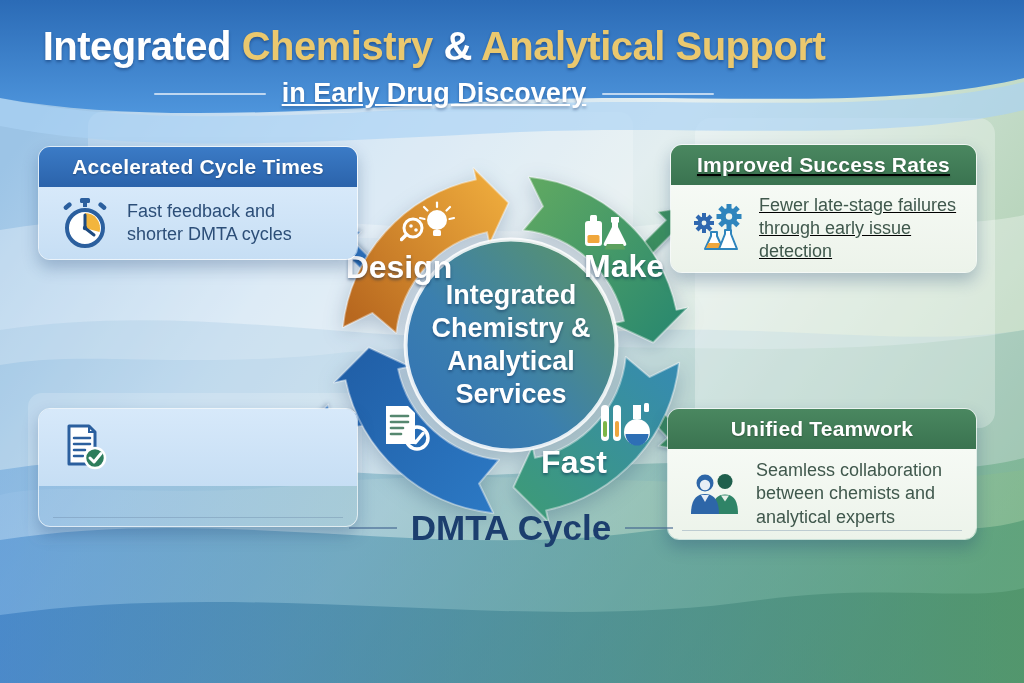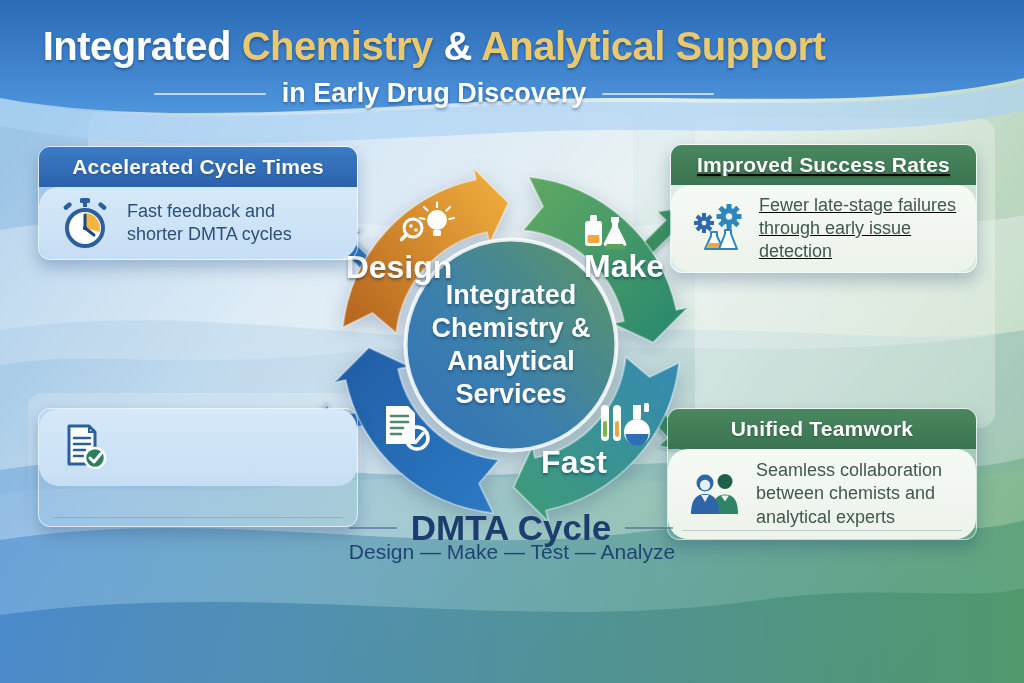--- a/index.html
+++ b/index.html
@@ -11,33 +11,33 @@
   
   .header-band{position:absolute;left:0;top:0;width:1024px;height:150px;z-index:1;}
   .title-wrap{position:absolute;left:0;top:24px;width:868px;text-align:center;z-index:2;}
   .title-wrap h1{margin:0;font-size:40px;font-weight:bold;letter-spacing:-.5px;
     text-shadow:0 2px 3px rgba(10,40,90,.45);}
   .t-white{color:#ffffff;}
   .t-gold{color:#eac86e;}
   .subtitle-row{margin-top:9px;display:flex;align-items:center;justify-content:center;gap:16px;}
   .hline{display:inline-block;width:112px;height:2px;background:rgba(255,255,255,.65);border-radius:2px;}
   .subtitle-row h2{margin:0;font-size:27px;font-weight:bold;color:#ffffff;
-    text-shadow:0 2px 3px rgba(10,40,90,.4);}
+    text-shadow:0 2px 3px rgba(10,40,90,.4);text-decoration:underline;}
 
   
   .card{position:absolute;border-radius:12px;z-index:4;overflow:hidden;
         border:1px solid rgba(255,255,255,.65);
         box-shadow:0 8px 16px rgba(25,60,110,.28);}
   .card-header{height:40px;display:flex;align-items:center;justify-content:center;
         color:#fff;font-size:21px;font-weight:bold;letter-spacing:.2px;
         text-shadow:0 1px 2px rgba(0,0,0,.3);}
   .blue .card-header{background:linear-gradient(180deg,#3b7bc6,#2b63ab);}
   .green .card-header{background:linear-gradient(180deg,#4a8760,#3a7350);}
   .card-body{display:flex;align-items:center;gap:16px;padding:6px 8px 6px 20px;
-        height:calc(100% - 40px);box-sizing:border-box;font-size:18px;line-height:1.28;border-radius:20px;}
+        height:calc(100% - 40px);box-sizing:border-box;font-size:18px;line-height:1.28;}
   .blue .card-body{background:linear-gradient(180deg,#d7e9fa,#c6def4);color:#2c4e78;}
   .green .card-body{background:linear-gradient(180deg,#f6faf5,#ecf3ea);color:#40584d;}
   .card-icon{flex:0 0 auto;}
   .card-text{max-width:205px;}
   .card.has-rule::after{content:"";position:absolute;left:14px;right:14px;bottom:8px;height:1px;
         background:rgba(100,130,160,.35);}
   #card-accelerated{left:38px;top:146px;width:318px;height:112px;}
   #card-success{left:670px;top:144px;width:305px;height:127px;text-decoration:underline;}
   #card-quality{left:38px;top:408px;width:318px;height:117px;}
   #card-teamwork{left:667px;top:408px;width:308px;height:130px;}
@@ -317,15 +317,14 @@
       </svg>
       <div class="card-text" style="max-width:200px">Seamless collaboration between chemists and analytical experts</div>
     </div>
   </div>
 
   <div class="footer-title-row">
     <span class="fline"></span>
     <h3>DMTA Cycle</h3>
     <span class="fline"></span>
   </div>
-  <div class="footer-seq">Design — Make — Test — Analyze</div>
 
 </div>
 
 </body></html>

